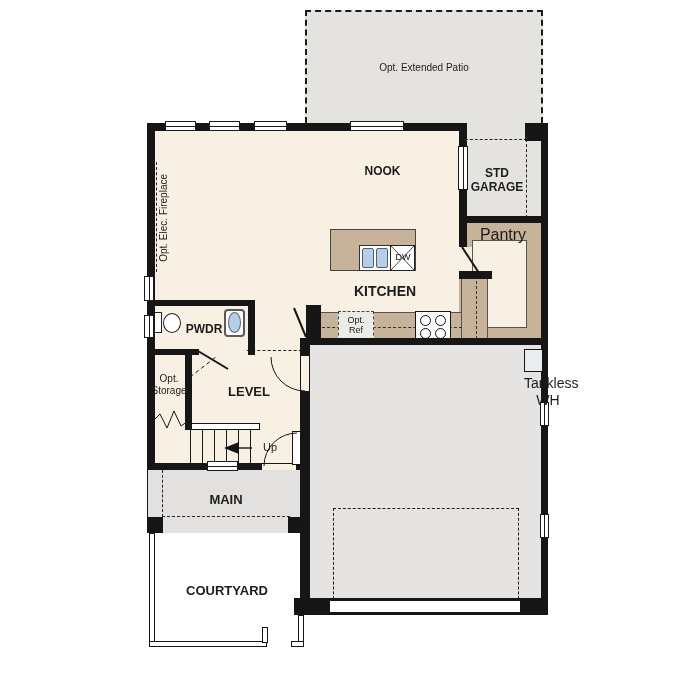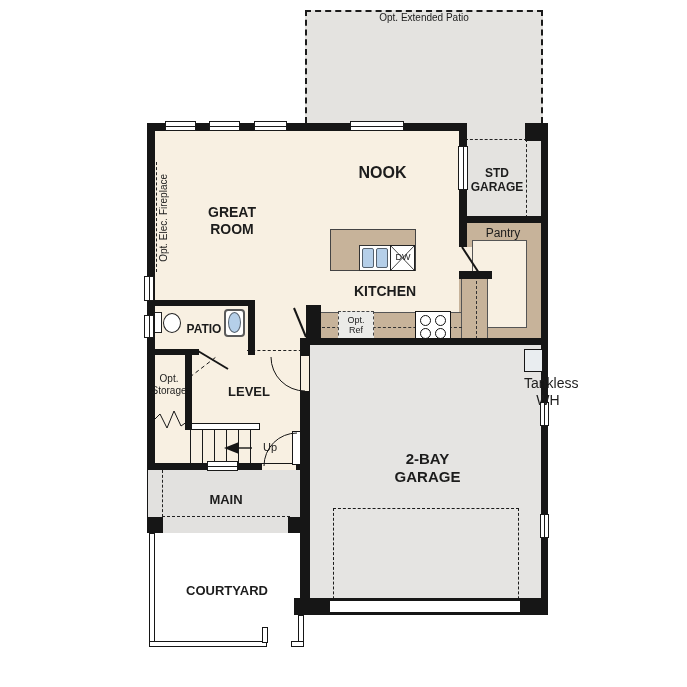--- a/index.html
+++ b/index.html
@@ -19,21 +19,21 @@
           background:#fff;box-sizing:border-box}
   svg{position:absolute;left:0;top:0;pointer-events:none}
 </style>
 </head>
 <body>
 
 <div id="plan">
 
   <div class="floor" style="left:305px;top:10px;width:238px;height:113px;background:#e4e3e0;
               border-left:2px dashed #1a1a1a;border-top:2px dashed #1a1a1a;border-right:2px dashed #1a1a1a;
-              display:flex;justify-content:center">
+              display:flex;align-items:center;justify-content:center">
     <span class="lbl" style="position:static;font-size:10px">Opt. Extended Patio</span>
   </div>
   <div class="floor" style="left:459px;top:123px;width:89px;height:100px;background:#e4e3e0"></div>
   <div class="floor" style="left:150px;top:126px;width:311px;height:217px;background:#f8f0e2"></div>
   <div class="floor" style="left:150px;top:300px;width:157px;height:167px;background:#f8f0e2"></div>
   <div class="floor" style="left:305px;top:345px;width:240px;height:268px;background:#e5e4e2"></div>
   <div class="floor" style="left:147px;top:467px;width:158px;height:66px;background:#e2e1df;border-left:1px solid #161616"></div>
   <div class="floor" style="left:459px;top:223px;width:84px;height:117px;background:#c7b39a"></div>
   <div class="floor" style="left:472px;top:240px;width:55px;height:88px;background:#f8f0e2;border:1px solid #555"></div>
   <div class="floor" style="left:459px;top:247px;width:13px;height:28px;background:#f8f0e2"></div>
@@ -115,36 +115,32 @@
   <div class="win h" style="left:207px;top:461px;width:31px;height:10px"></div>
 
   <div class="thinbox" style="left:149px;top:533px;width:6px;height:114px"></div>
   <div class="thinbox" style="left:149px;top:641px;width:118px;height:6px"></div>
   <div class="thinbox" style="left:262px;top:627px;width:6px;height:16px"></div>
   <div class="thinbox" style="left:298px;top:615px;width:6px;height:28px"></div>
   <div class="thinbox" style="left:291px;top:641px;width:13px;height:6px"></div>
 
   <div class="abs" style="left:524px;top:349px;width:19px;height:23px;background:#e9edf0;border:1px solid #161616"></div>
 
-  <div class="lbl b" style="left:340px;top:164px;width:85px;font-size:16px">NOOK</div>
+  <div class="lbl b" style="left:340px;top:164px;width:85px;font-size:12px">NOOK</div>
   <div class="lbl b" style="left:467px;top:166px;width:60px;font-size:12px">STD
 GARAGE</div>
-  <div class="lbl b" style="left:182px;top:204px;width:100px;font-size:14px">GREAT
-ROOM</div>
   <div class="lbl" style="left:113px;top:212px;width:102px;font-size:10px;transform:rotate(-90deg)">Opt. Elec. Fireplace</div>
-  <div class="lbl" style="left:478px;top:226px;width:50px;font-size:12px">Pantry</div>
+  <div class="lbl" style="left:478px;top:226px;width:50px;font-size:16px">Pantry</div>
   <div class="lbl b" style="left:345px;top:283px;width:80px;font-size:14px">KITCHEN</div>
   <div class="lbl" style="left:391px;top:252px;width:24px;font-size:9px">DW</div>
-  <div class="lbl b" style="left:182px;top:322px;width:44px;font-size:12px">PATIO</div>
+  <div class="lbl b" style="left:182px;top:322px;width:44px;font-size:12px">PWDR</div>
   <div class="lbl" style="left:145px;top:373px;width:48px;font-size:10px">Opt.
 Storage</div>
   <div class="lbl b" style="left:221px;top:384px;width:56px;font-size:13px">LEVEL</div>
   <div class="lbl" style="left:259px;top:441px;width:22px;font-size:11px">Up</div>
-  <div class="lbl b" style="left:385px;top:450px;width:85px;font-size:15px">2-BAY
-GARAGE</div>
   <div class="lbl" style="left:524px;top:375px;width:48px;font-size:14px">Tankless
 WH</div>
   <div class="lbl b" style="left:196px;top:492px;width:60px;font-size:13px">MAIN</div>
   <div class="lbl b" style="left:182px;top:583px;width:90px;font-size:13px">COURTYARD</div>
 
   <svg width="687" height="687" viewBox="0 0 687 687">
     <g stroke="#161616" fill="none">
       <line x1="390" y1="245" x2="415" y2="271" stroke-width="0.8"></line>
       <line x1="415" y1="245" x2="390" y2="271" stroke-width="0.8"></line>
       <line x1="198" y1="351" x2="228" y2="369" stroke-width="2"></line>

